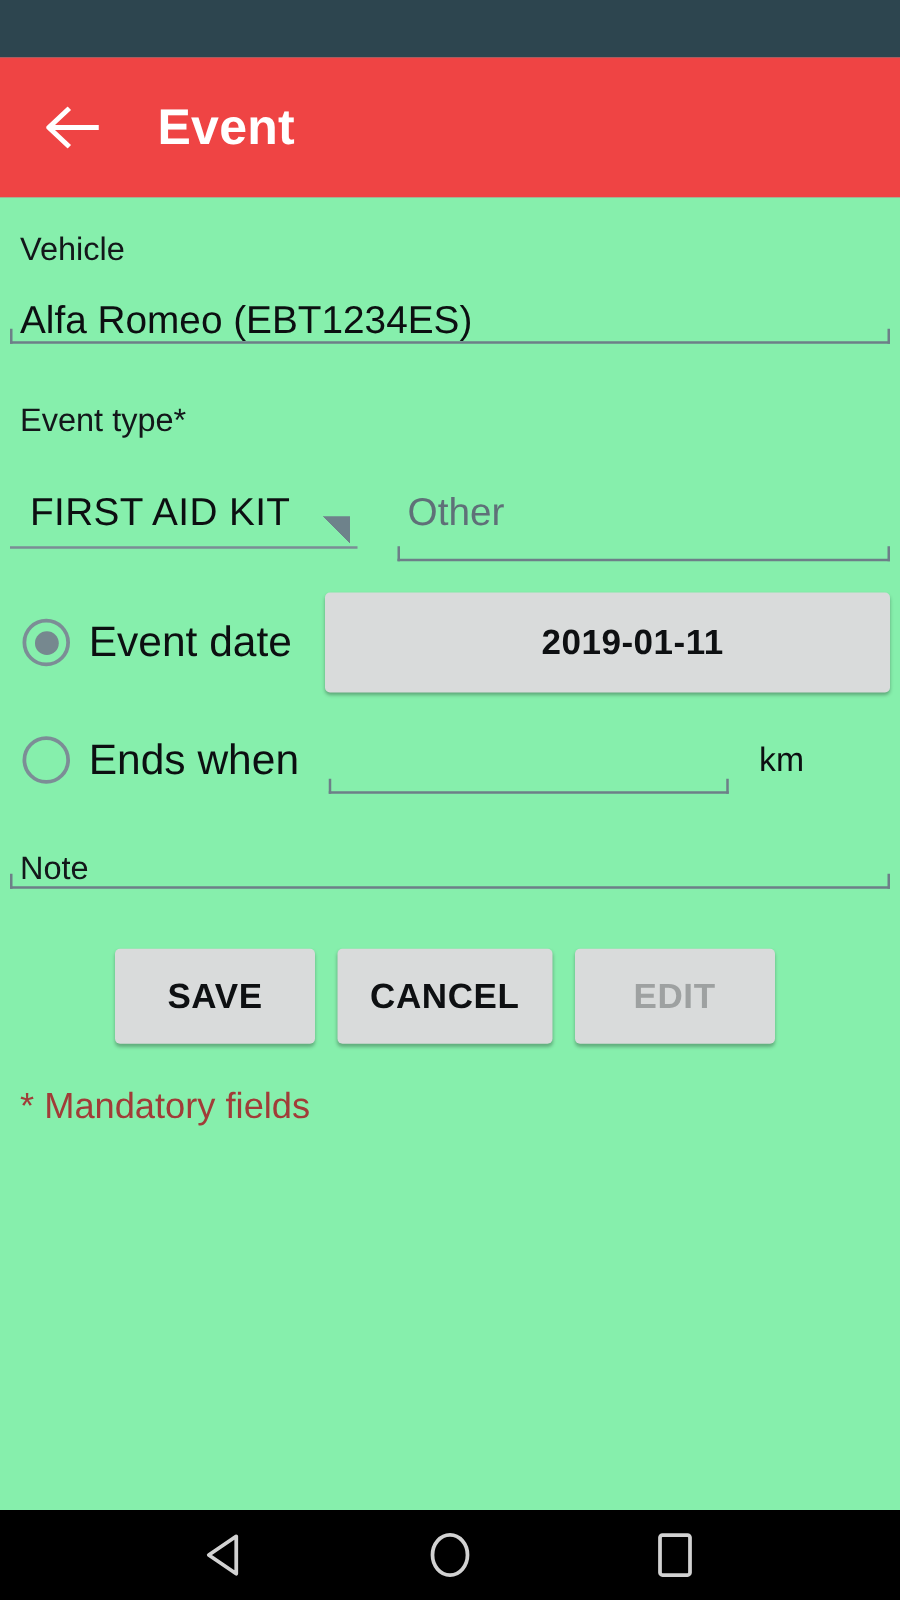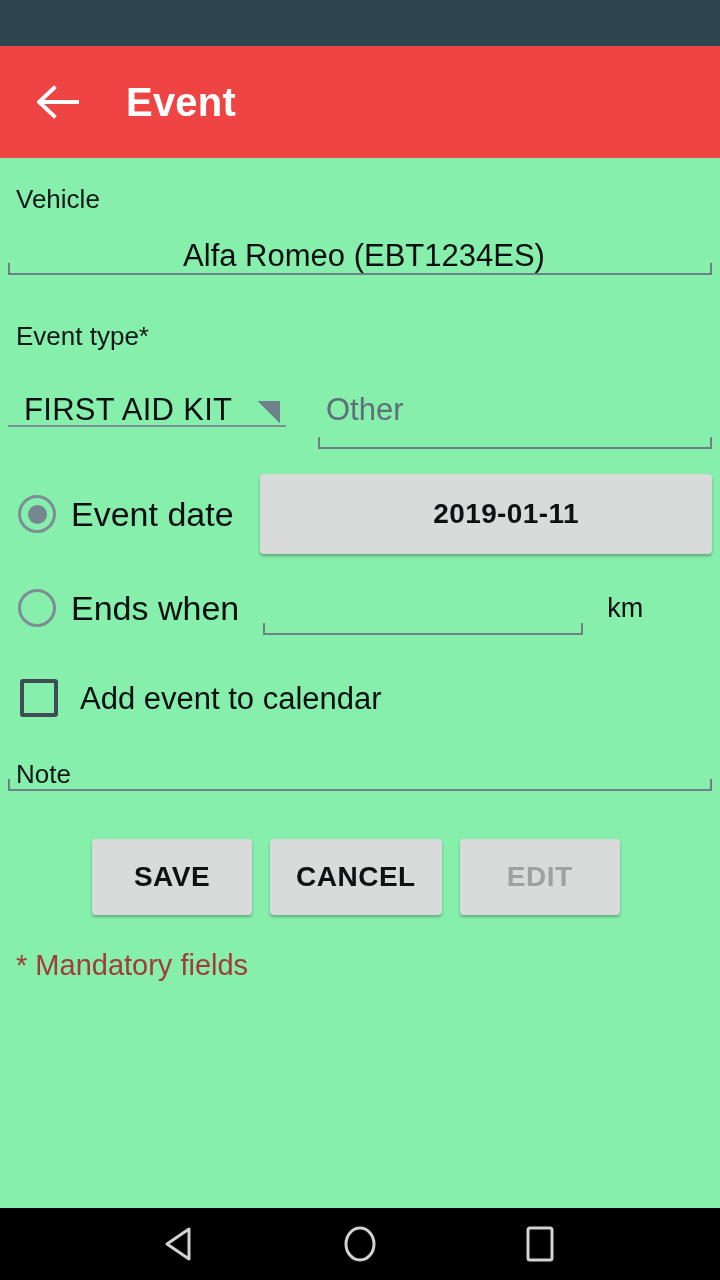--- a/index.html
+++ b/index.html
@@ -99,37 +99,37 @@
   .text-placeholder {
     font-size: 31px;
     color: #5f7078;
     line-height: 1;
     padding-left: 8px;
     white-space: nowrap;
   }
 
   
   .vehicle-block { padding-top: 28px; }
-  .vehicle-value { margin-top: 28px; text-align: center; }
+  .vehicle-value { margin-top: 28px; }
   .vehicle-underline { width: 704px; margin-top: -8px; }
 
   
   .event-type-label { margin-top: 48px; }
 
   .event-type-row {
     margin-top: 45px;
     display: flex;
     align-items: flex-start;
   }
 
   .spinner {
     position: relative;
     width: 278px;
     flex: 0 0 278px;
-    padding-bottom: 0;
+    padding-bottom: 12px;
     border-bottom: 2px solid #7b8d95;
   }
   .spinner-value {
     font-size: 31px;
     color: #0c0f11;
     line-height: 1;
     padding-left: 16px;
     letter-spacing: .3px;
   }
   .spinner-caret {
@@ -348,24 +348,20 @@
       <div class="radio off">
         
       </div>
       <div class="radio-label">Ends when</div>
       <div class="ends-input-wrap">
         <div class="underline-box ends-underline"></div>
       </div>
       <div class="km-label">km</div>
     </div>
 
-    <div class="check-row">
-      <div class="checkbox"></div>
-      <div class="check-label">Add event to calendar</div>
-    </div>
 
     <div class="field-label note-label">Note</div>
     <div class="underline-box note-underline"></div>
 
     <div class="button-row">
       <div class="flat-button">SAVE</div>
       <div class="flat-button">CANCEL</div>
       <div class="flat-button disabled">EDIT</div>
     </div>
 

